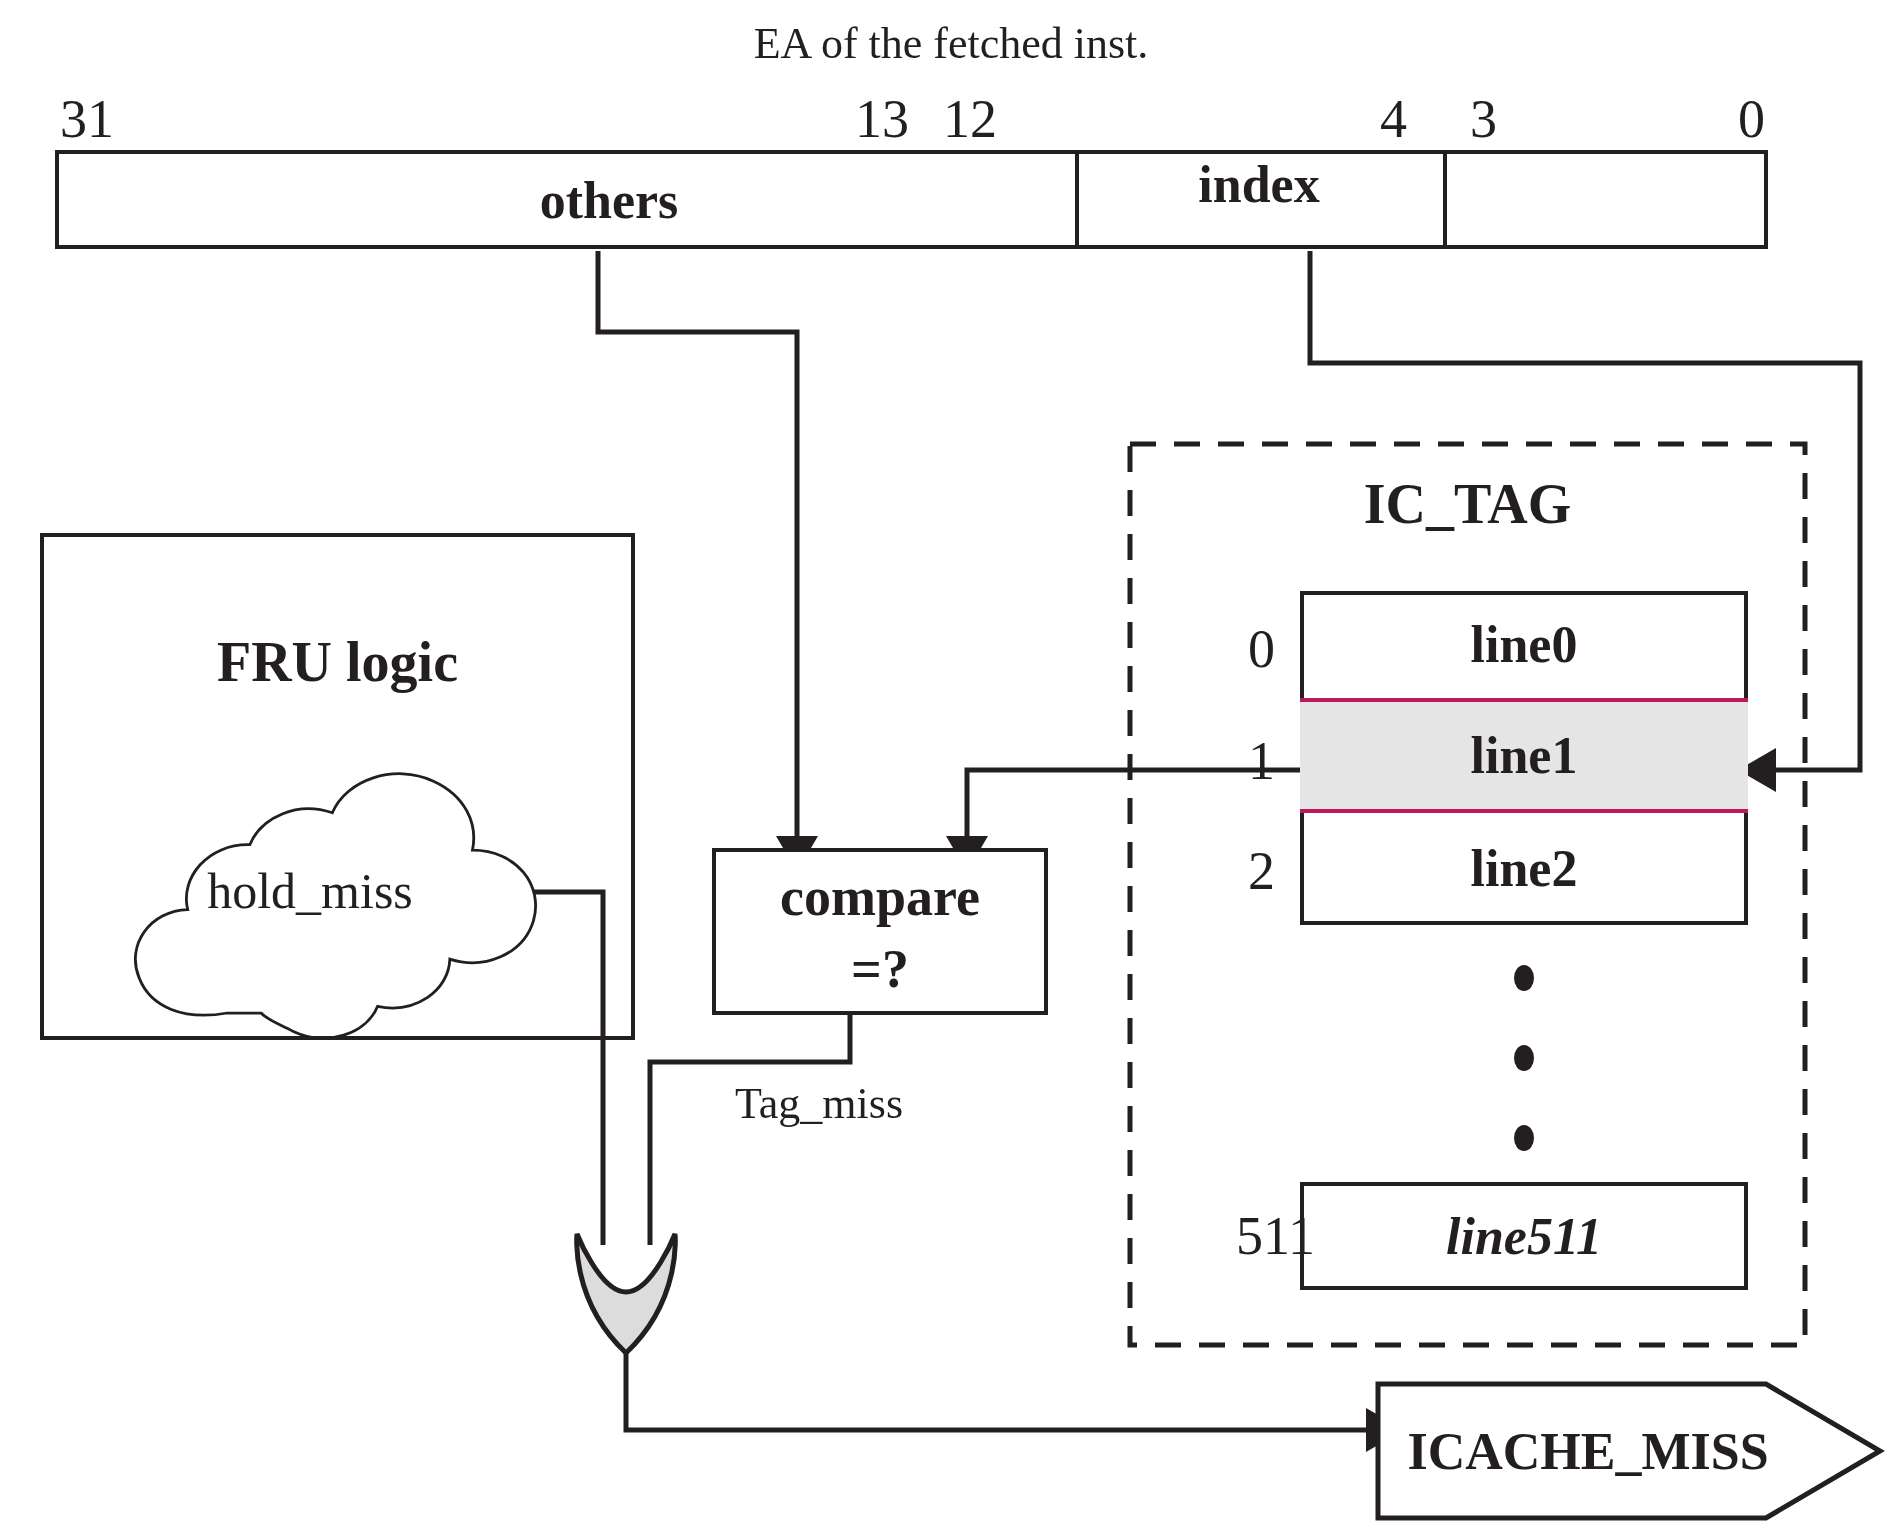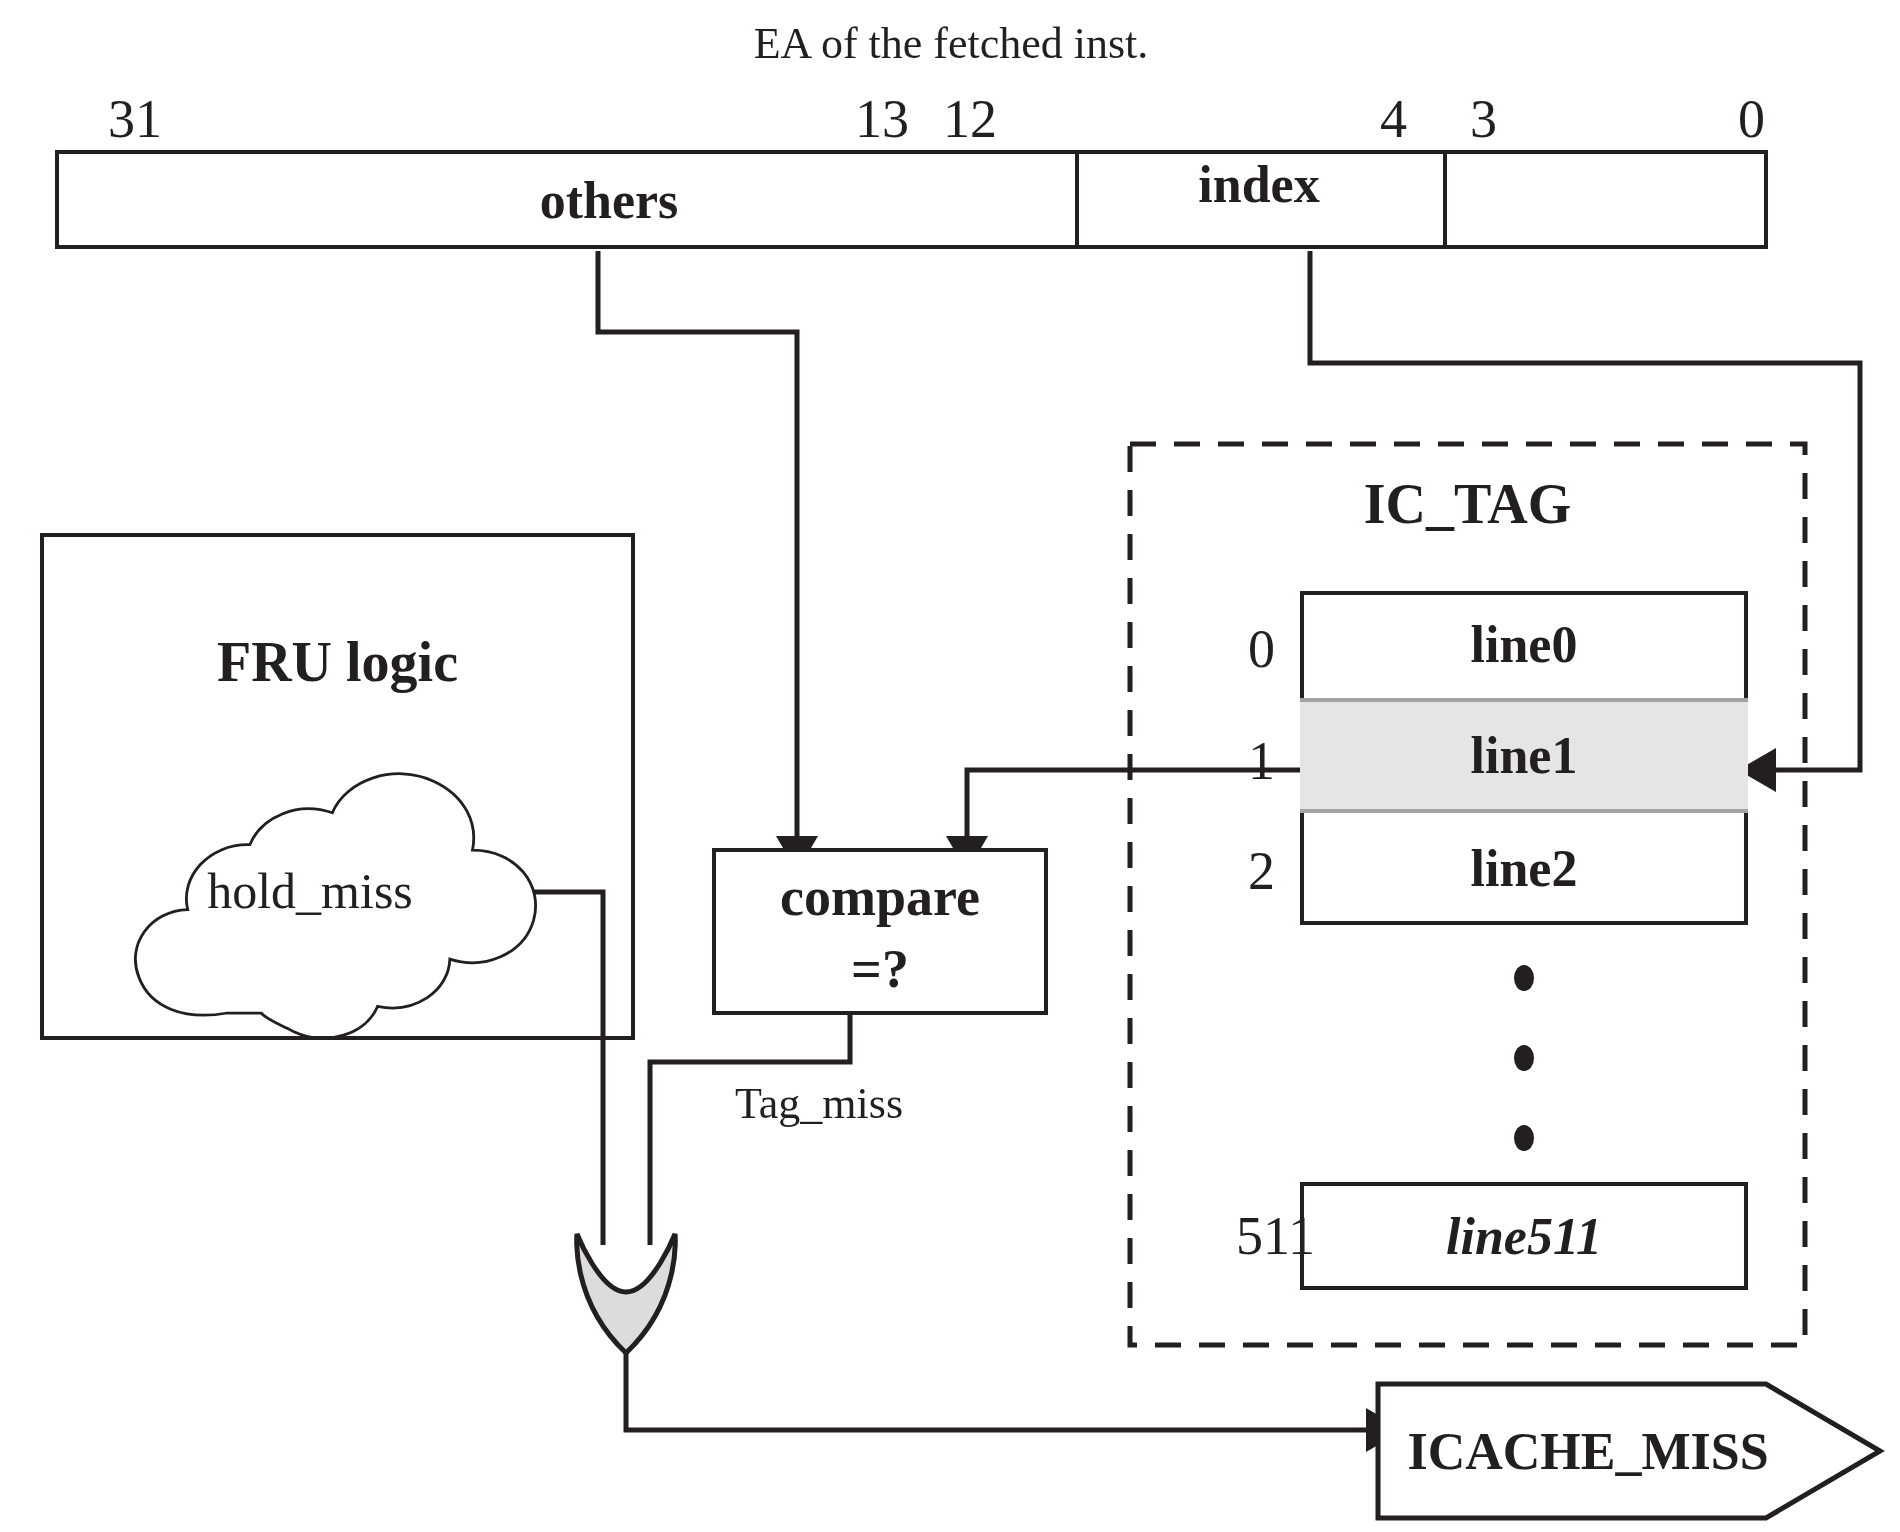--- a/index.html
+++ b/index.html
@@ -6,21 +6,21 @@
   html,body{margin:0;padding:0;background:#ffffff;}
   body{width:1900px;height:1532px;position:relative;overflow:hidden;
        font-family:"Liberation Serif","DejaVu Serif",serif;color:#231f20;}
   #stage{position:absolute;left:0;top:0;width:1900px;height:1532px;}
   svg#wires{position:absolute;left:0;top:0;width:1900px;height:1532px;}
 
   .lbl{position:absolute;white-space:nowrap;line-height:1;}
   .title{font-size:44px;left:1px;top:22px;width:1900px;text-align:center;}
 
   .bitnum{font-size:54px;}
-  .bn31{left:60px;top:92px;margin-left:48px;}
+  .bn31{left:60px;top:92px;}
   .bn13{left:855px;top:92px;}
   .bn12{left:943px;top:92px;}
   .bn4 {left:1380px;top:92px;}
   .bn3 {left:1470px;top:92px;}
   .bn0 {left:1738px;top:92px;}
 
   .fieldtext{font-weight:bold;font-size:52px;position:absolute;
              text-align:center;line-height:1;}
 
   .boxline{position:absolute;border:4px solid #231f20;box-sizing:border-box;background:#ffffff;font-style:italic;}
@@ -43,21 +43,21 @@
           font-weight:bold;font-size:54px;}
   .cmp-t2{position:absolute;left:712px;top:938px;width:336px;text-align:center;
           font-weight:bold;font-size:54px;}
   .tagmiss{position:absolute;left:735px;top:1082px;font-size:44px;}
 
   .ictag-title{position:absolute;left:1130px;top:472px;width:675px;text-align:center;
                font-weight:bold;font-size:56px;}
 
   .tagtbl{left:1300px;top:591px;width:448px;height:334px;background:#ffffff;}
   .trow{position:absolute;left:1300px;width:448px;height:111px;
-        box-sizing:border-box;border-bottom:4px solid #a3a3a3;
+        box-sizing:border-box;border-bottom:4px solid #be185d;
         display:flex;align-items:center;justify-content:center;
         font-weight:bold;font-size:52px;}
   .trow.r0{top:591px;}
   .trow.r1{top:702px;background:#e5e5e5;}
   .trow.r2{top:813px;border-bottom:none;}
 
   .line511-box{left:1300px;top:1182px;width:448px;height:108px;
                display:flex;align-items:center;justify-content:center;
                font-weight:bold;font-size:52px;}
 

